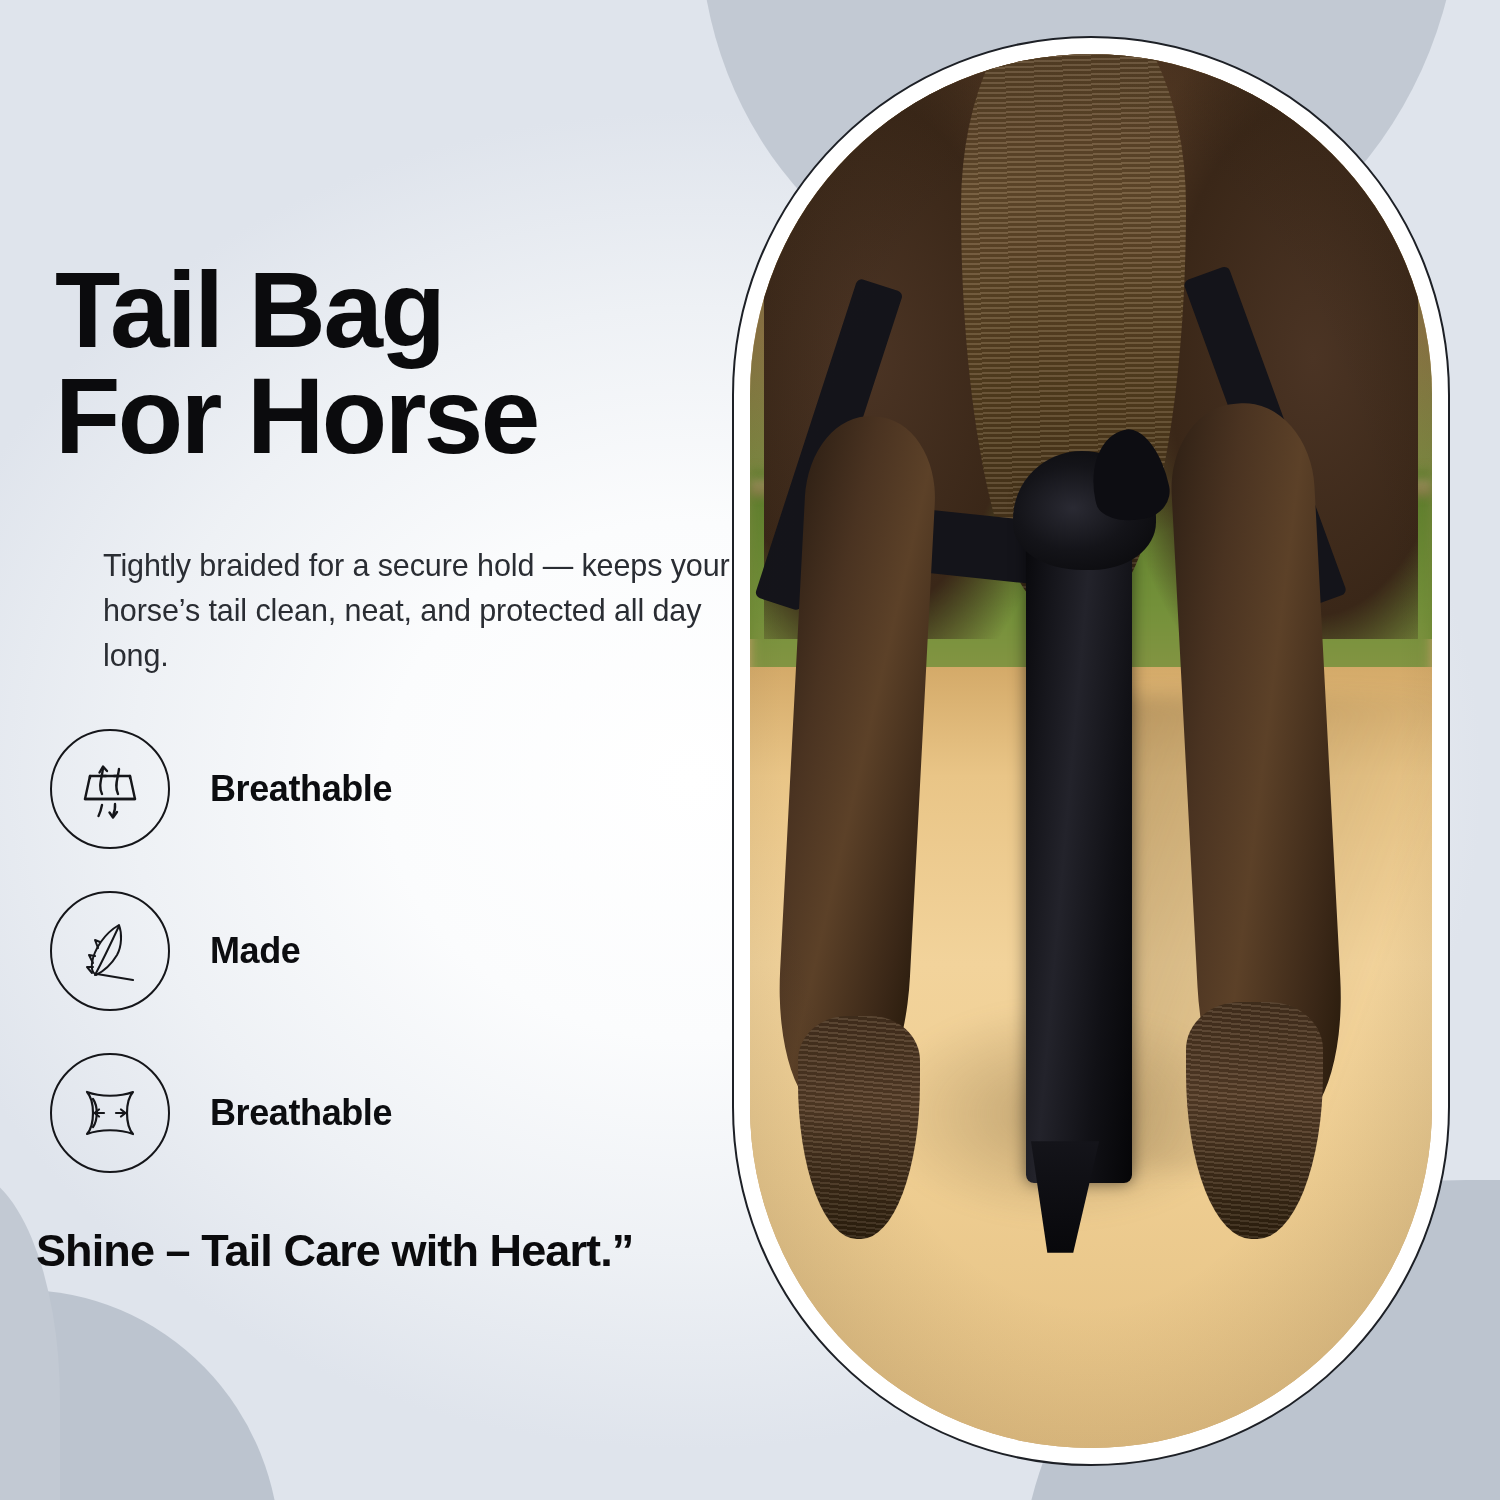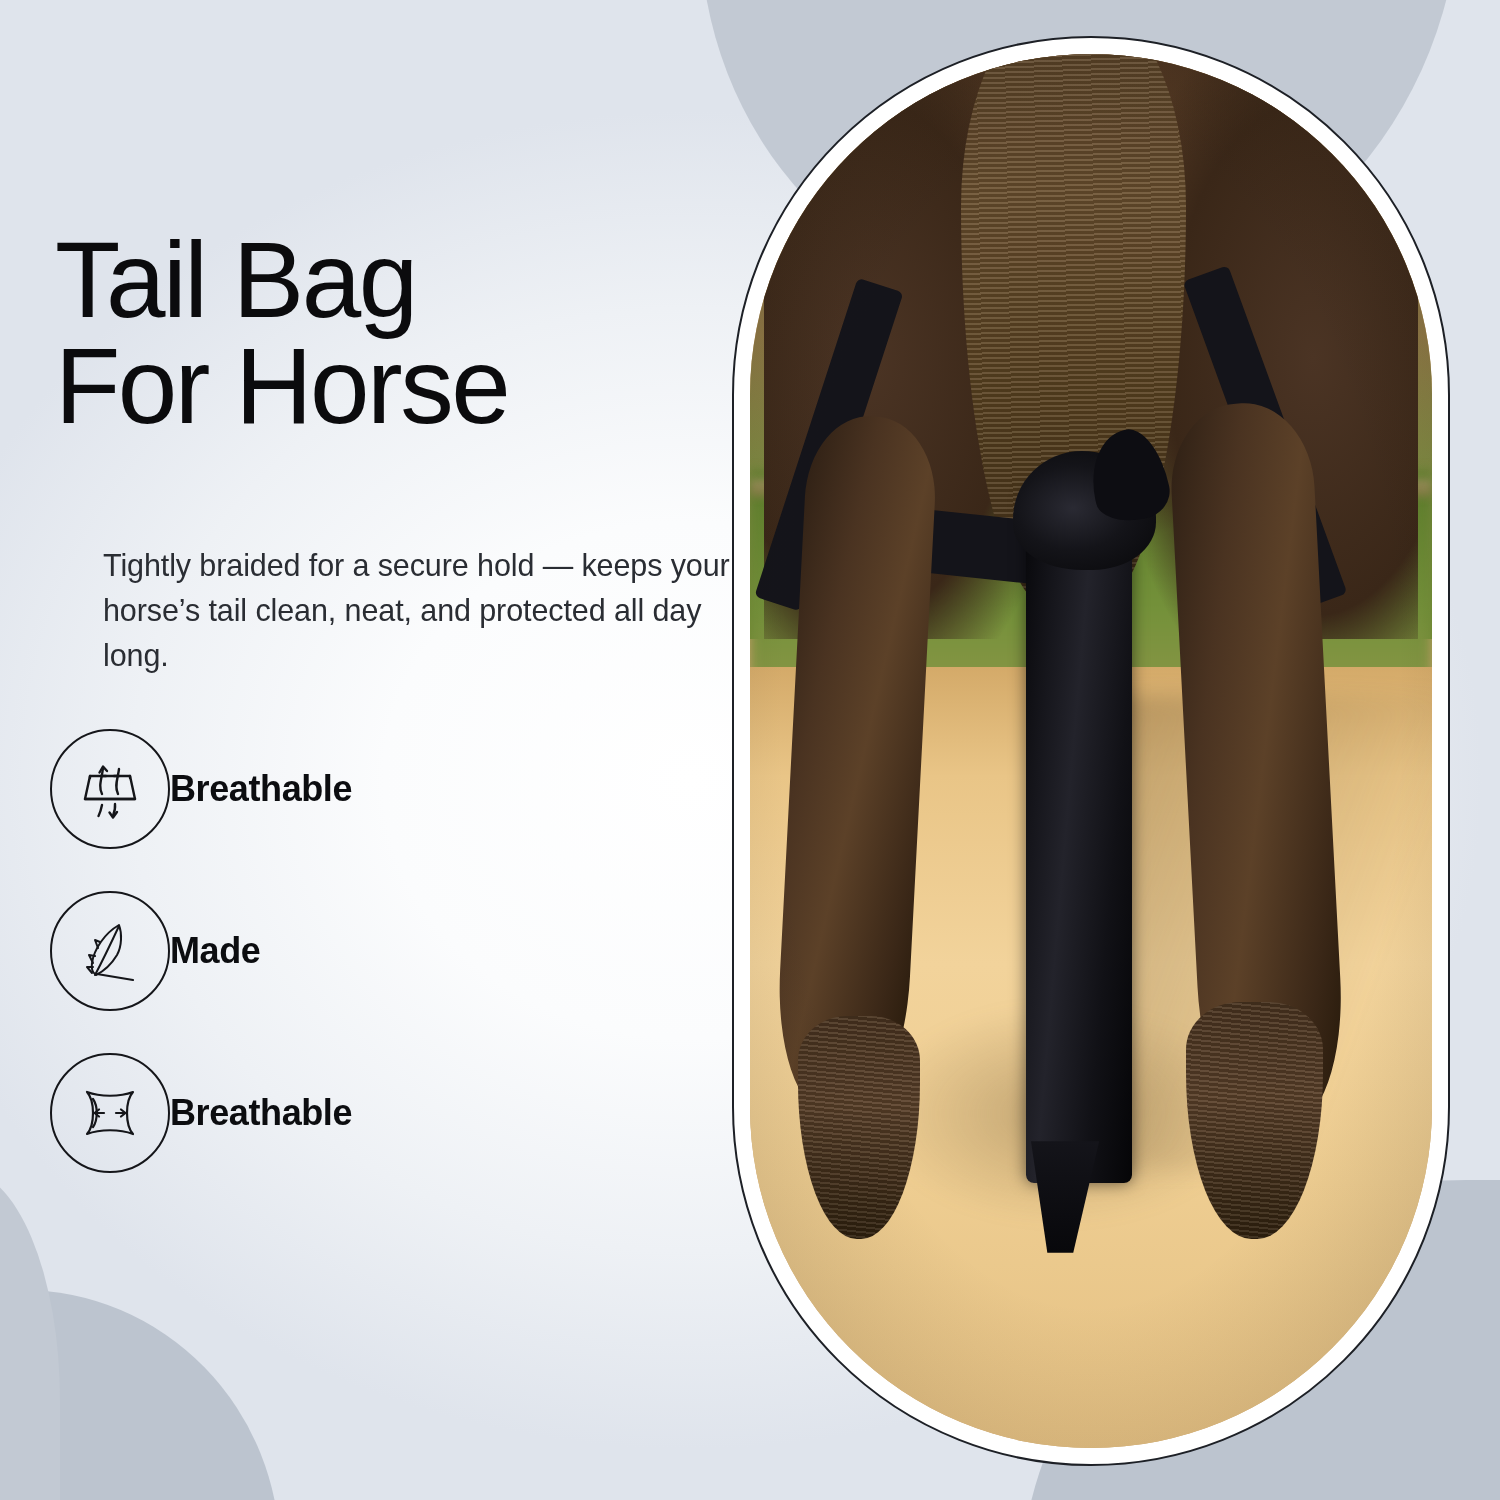--- a/index.html
+++ b/index.html
@@ -48,22 +48,22 @@
     position:absolute;left:0;right:0;top:50%;transform:translateY(-50%);
     text-align:center;
     font-family:"Liberation Serif", serif;
     font-weight:bold;font-size:28px;letter-spacing:0.5px;
     color:#16120a;
     text-shadow:0 1px 0 rgba(255,255,255,.25);
   }
 
   
   #headline{
-    position:absolute;left:55px;top:156px;width:640px;
-    font-weight:normal;font-size:107px;line-height:0.99;
+    position:absolute;left:55px;top:186px;width:640px;
+    font-weight:bold;font-size:107px;line-height:0.99;
     letter-spacing:-2.5px;color:#0b0b0d;
   }
   #headline .line{display:block;}
 
   
   #description{
     position:absolute;left:55px;top:512px;width:650px;
     font-size:30.5px;line-height:1.48;color:#2a2d33;letter-spacing:-0.1px;margin-left:48px;
   }
 
@@ -73,21 +73,21 @@
     display:flex;align-items:center;height:162px;
   }
   .feature-icon{
     width:116px;height:116px;border-radius:50%;
     border:2.6px solid #15161a;
     display:flex;align-items:center;justify-content:center;
     flex:0 0 auto;background:transparent;
   }
   .feature-icon svg{display:block;}
   .feature-label{
-    font-size:36px;font-weight:bold;color:#0c0d10;
+    margin-left:40px;font-size:36px;font-weight:bold;color:#0c0d10;
     letter-spacing:-0.4px;
   }
 
   
   #quote{
     position:absolute;left:36px;top:1222px;width:720px;
     font-weight:bold;font-size:45px;line-height:1.28;
     color:#0b0b0d;letter-spacing:-0.9px;
   }
   #quote .line{display:block;}
@@ -254,20 +254,21 @@
           <path d="M42 36 L51 36"></path>
           <path d="M47 32.5 L51.5 36 L47 39.5"></path>
         </svg>
       </div>
       <span class="feature-label">Breathable</span>
     </div>
 
   </div>
 
   <div id="quote">
+    <span class="line">Shine – Tail Care with Heart.”</span>
   </div>
 
   <div id="photo-frame">
     <div id="photo">
       <div class="sky-trees"></div>
       <div class="grass"></div>
       <div class="rail"></div>
       <div class="sand2"></div>
       <div class="sand-shadow"></div>
       <div class="sand-shadow2"></div>

